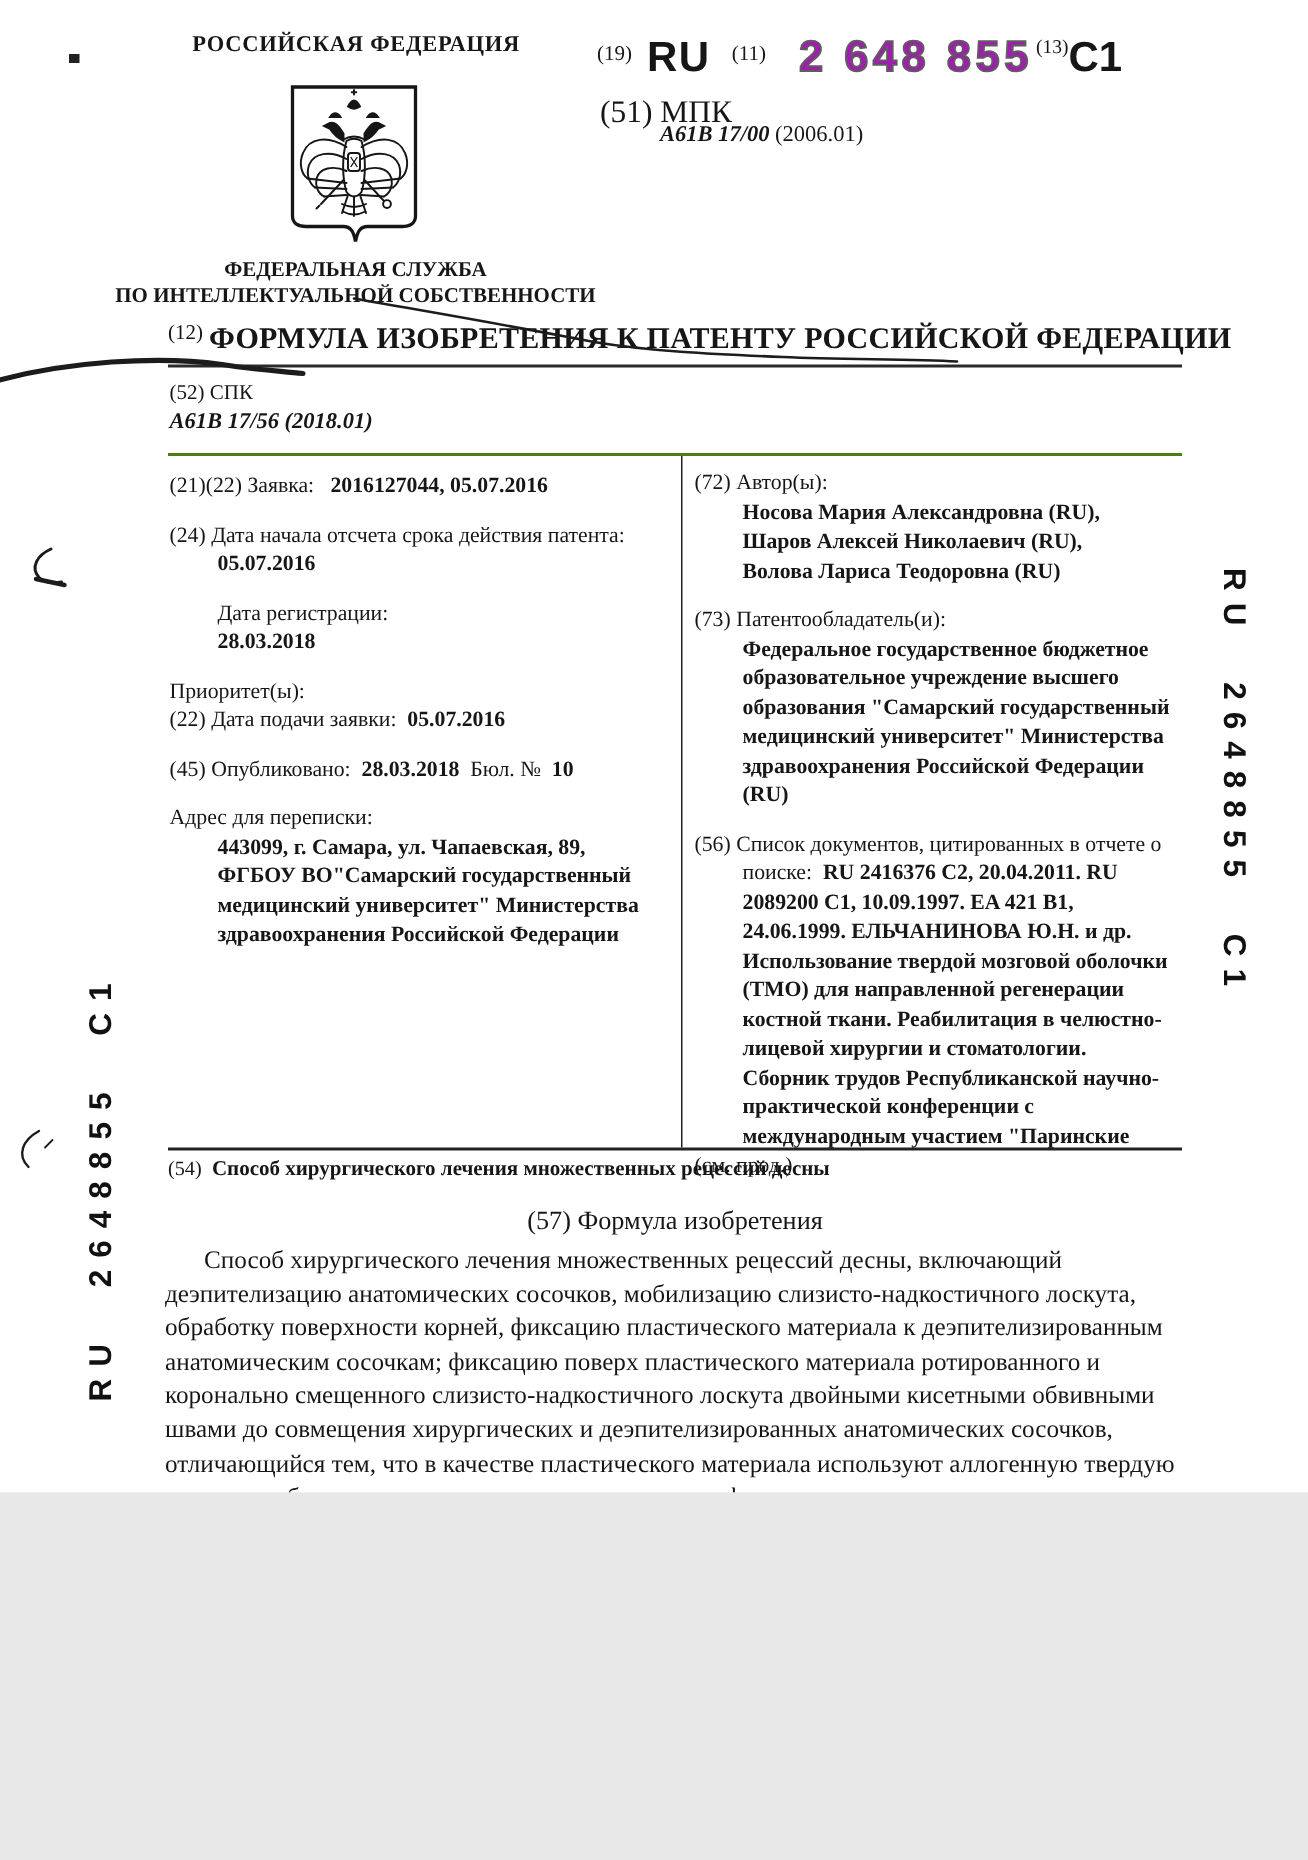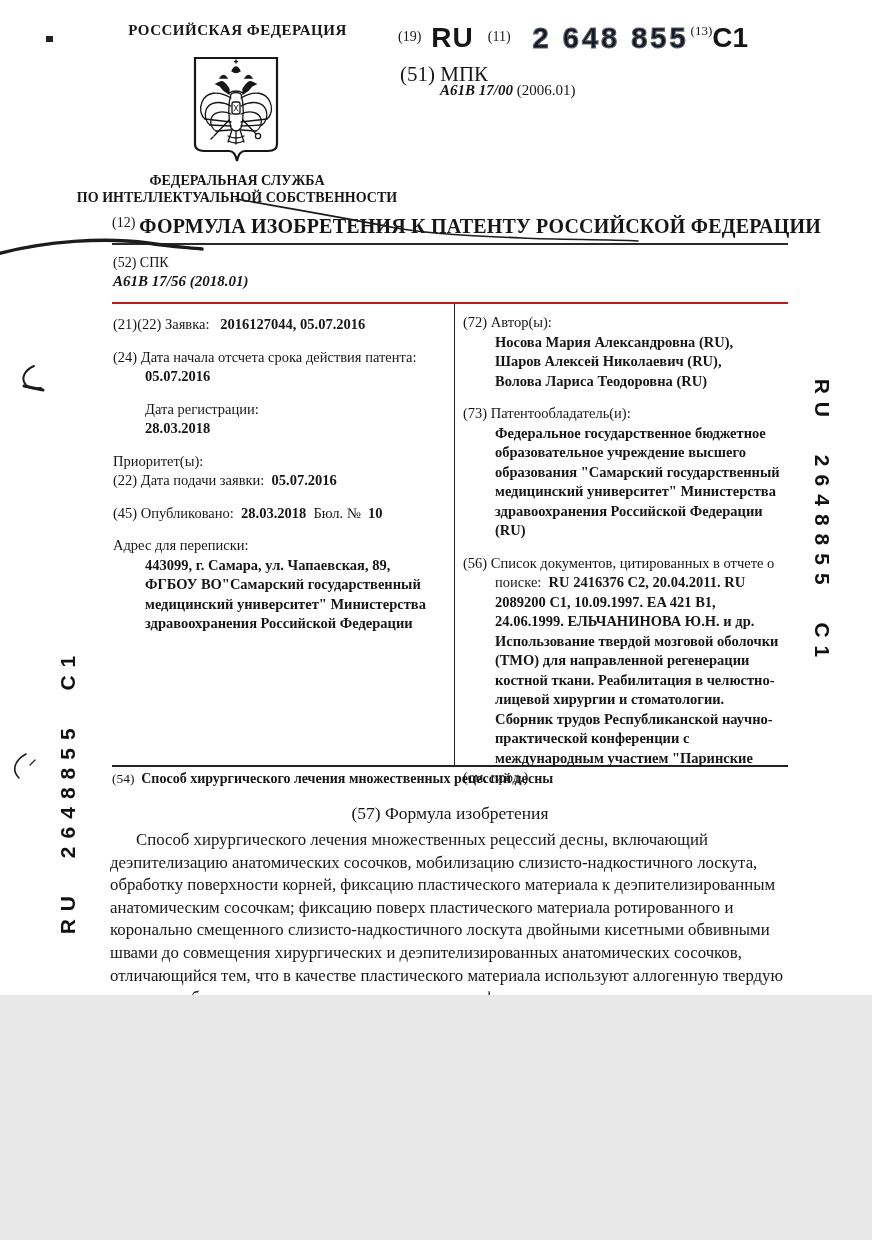--- a/index.html
+++ b/index.html
@@ -17,40 +17,40 @@
   .agency{
     position:absolute;left:30px;top:172px;width:414px;text-align:center;
     font-weight:bold;font-size:14px;line-height:17px;
   }
   .hdr-right{position:absolute;left:398px;top:22px;width:440px;}
   .hdr-line1{display:flex;align-items:flex-start;white-space:nowrap;}
   .paren{font-size:14px;padding-top:7px;}
   .ru-big{font-family:"Liberation Sans",sans-serif;font-weight:bold;font-size:28px;margin:0 14px 0 10px;letter-spacing:1px;}
   .patnum{
     font-family:"Liberation Sans",sans-serif;font-weight:bold;font-size:29px;
-    color:#0f172a;-webkit-text-stroke:1.2px #5e5e5e;letter-spacing:3px;margin:0 2px 0 22px;
+    color:#a21caf;-webkit-text-stroke:1.2px #5e5e5e;letter-spacing:3px;margin:0 2px 0 22px;
   }
   .sup13{font-size:13px;padding-top:1px;}
   .c1-big{font-family:"Liberation Sans",sans-serif;font-weight:bold;font-size:28px;margin-left:0;}
   .ipc-label{position:absolute;left:400px;top:62px;font-size:21px;}
   .ipc-code{position:absolute;left:404px;top:82px;font-size:15px;margin-left:36px;}
   .bold-it{font-weight:bold;font-style:italic;}
   
   .doc-title{
     position:absolute;left:112px;top:215px;width:676px;white-space:nowrap;
   }
   .doc-title .num{font-size:14px;vertical-align:6px;}
   .doc-title .t{font-weight:bold;font-size:20px;letter-spacing:.2px;}
   .title-rule{position:absolute;left:112px;top:243px;width:676px;height:2px;background:#2a2a2a;}
   .cpc{position:absolute;left:113px;top:253px;font-size:14px;line-height:19px;}
   .cpc .code{font-size:15px;}
   
   .table{
     position:absolute;left:112px;top:302px;width:676px;height:461px;
-    border-top:2px solid #b91c1c;border-bottom:2px solid #222;display:flex;
+    border-top:2px solid #4d7c0f;border-bottom:2px solid #222;display:flex;
   }
   .cell{font-size:14.5px;line-height:19.5px;}
   .cell-left{width:333px;padding:11px 8px 0 1px;border-right:1.5px solid #222;}
   .cell-right{flex:1;padding:9px 4px 0 8px;}
   .row{margin-bottom:13px;}
   .hang{padding-left:32px;text-indent:-32px;}
   .ind{margin-left:32px;}
   b,.b{font-weight:bold;}
   .see-more{display:block;}
   

